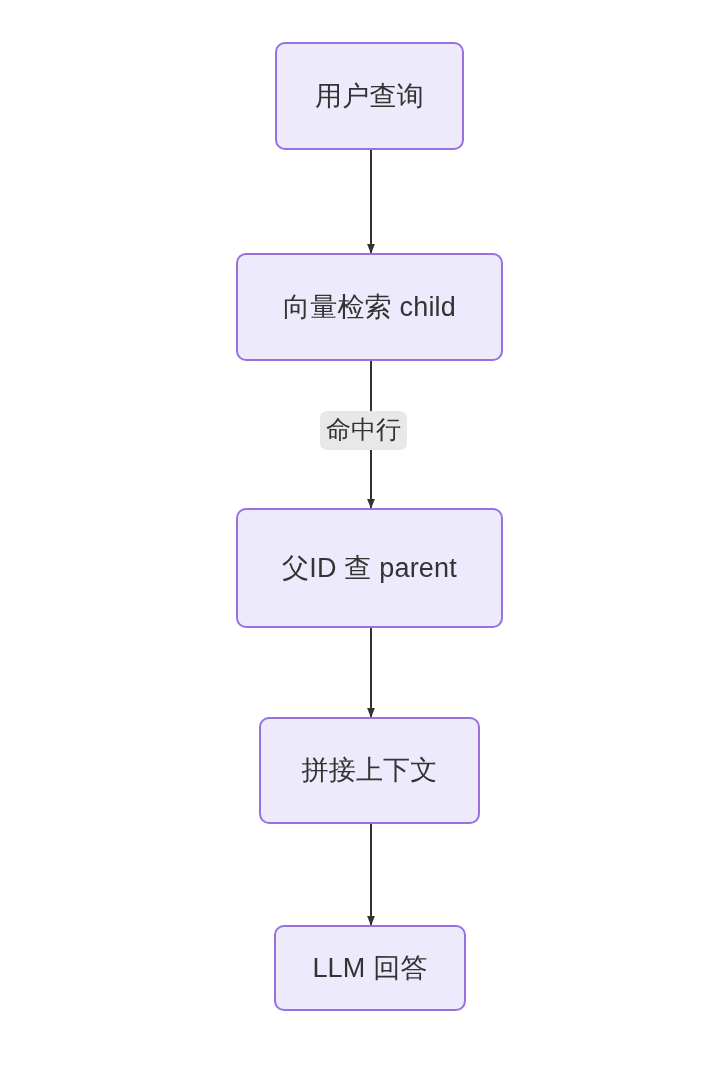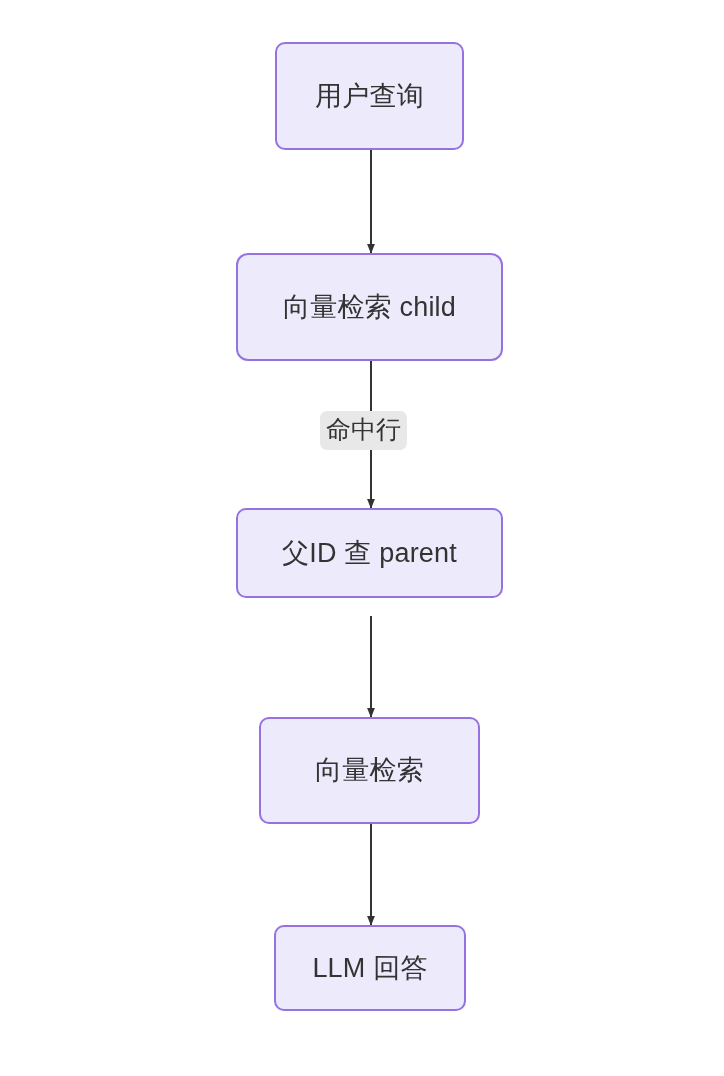--- a/index.html
+++ b/index.html
@@ -45,22 +45,22 @@
   .node-label {
     color: #333333;
     font-size: 27px;
     line-height: 1.2;
     white-space: nowrap;
     letter-spacing: 0.2px;
   }
 
   
   #node-user-query      { left: 275px; top: 42px;  width: 189px; height: 108px; }
-  #node-vector-search   { left: 236px; top: 253px; width: 267px; height: 108px; border-radius: 12px; }
-  #node-parent-lookup   { left: 236px; top: 508px; width: 267px; height: 90px; }
+  #node-vector-search   { left: 236px; top: 253px; width: 267px; height: 108px; }
+  #node-parent-lookup   { left: 236px; top: 508px; width: 267px; height: 120px; }
   #node-build-context   { left: 259px; top: 717px; width: 221px; height: 107px; }
   #node-llm-answer      { left: 274px; top: 925px; width: 192px; height: 86px; }
 
   .edge-label {
     position: absolute;
     background: #E8E8E8;
     color: #333333;
     font-size: 25px;
     line-height: 1.25;
     padding: 3px 6px 5px 6px;
@@ -100,21 +100,21 @@
 
   <div class="node" id="node-vector-search">
     <span class="node-label">向量检索 child</span>
   </div>
 
   <div class="node" id="node-parent-lookup">
     <span class="node-label">父ID 查 parent</span>
   </div>
 
   <div class="node" id="node-build-context">
-    <span class="node-label">向量检索</span>
+    <span class="node-label">拼接上下文</span>
   </div>
 
   <div class="node" id="node-llm-answer">
     <span class="node-label">LLM 回答</span>
   </div>
 
   <div class="edge-label" id="edge-label-hit-row">命中行</div>
 
 </div>
 

